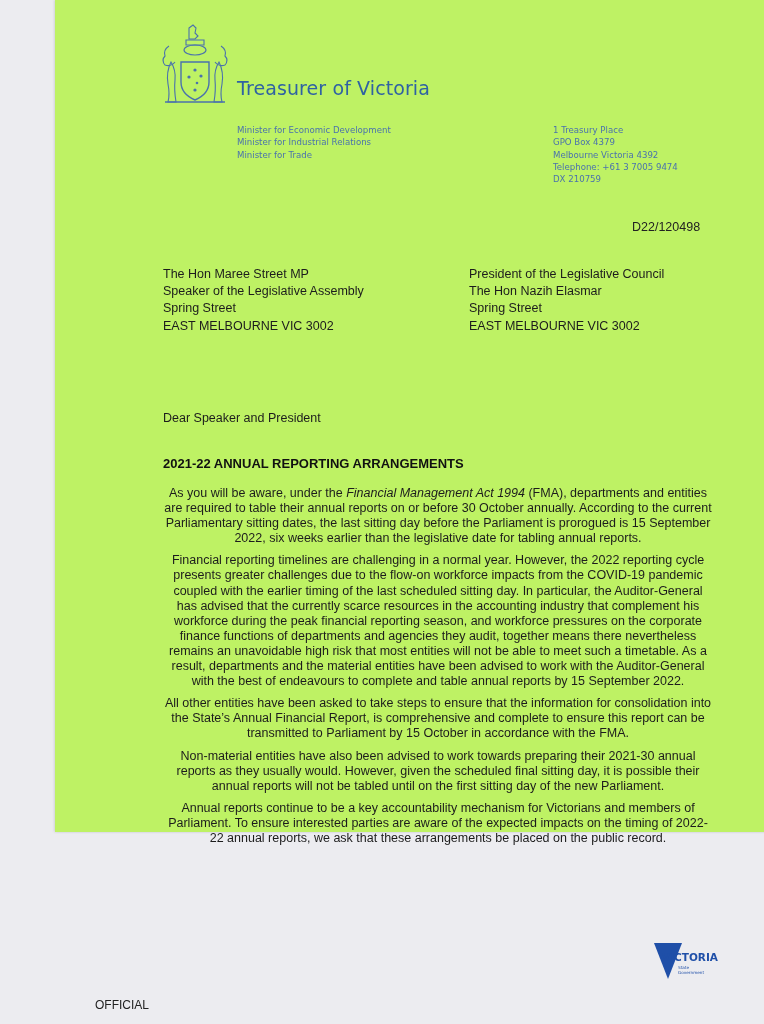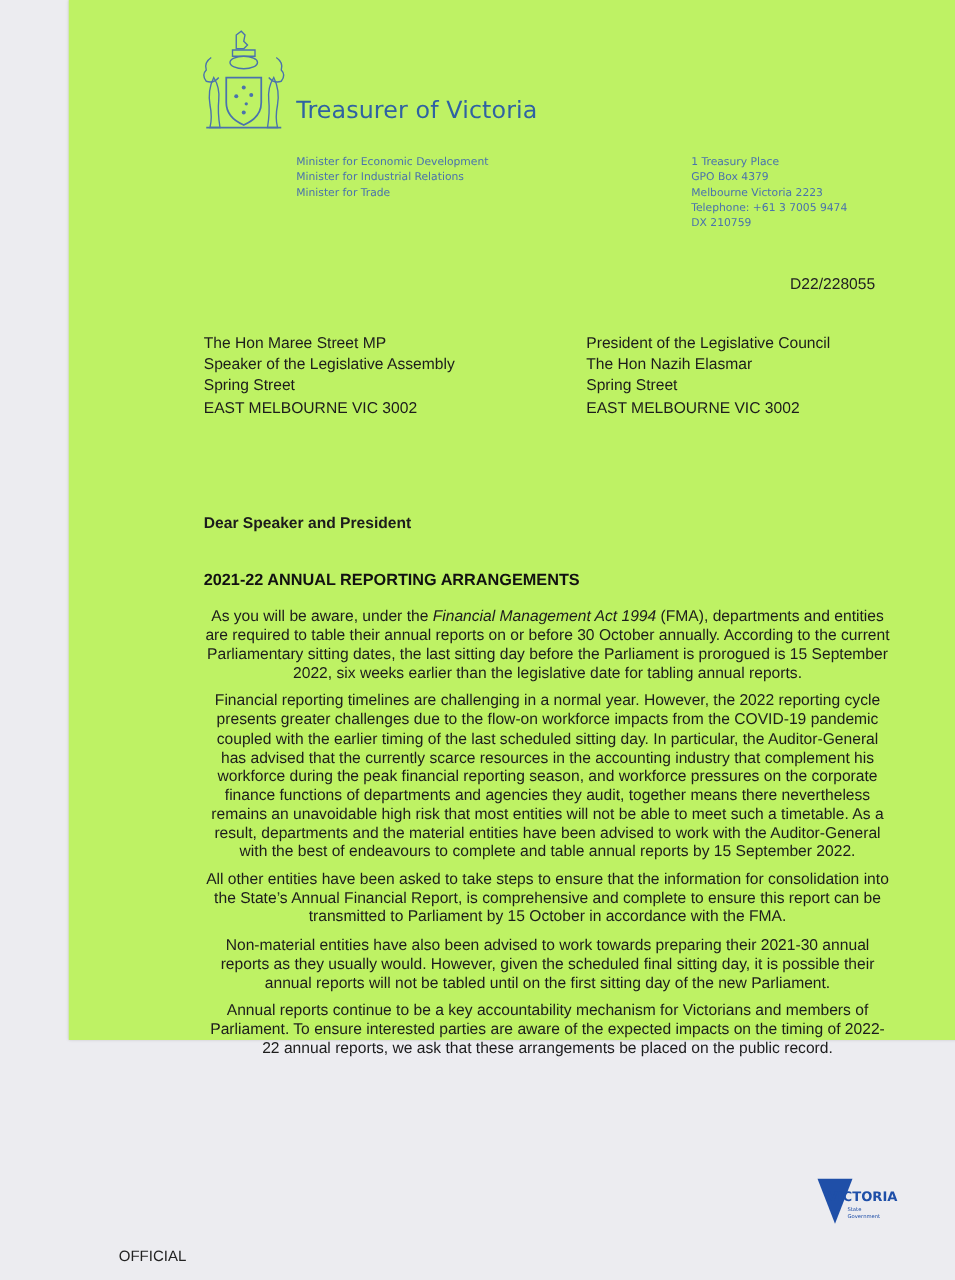--- a/index.html
+++ b/index.html
@@ -34,21 +34,21 @@
     font-size:12.5px; color:#222;
   }
   .recipient {
     position:absolute; top:266px;
     font-size:12.5px; color:#1c1c1c; line-height:17.2px;
   }
   .recipient.left { left:108px; }
   .recipient.right { left:414px; }
   .salutation {
     position:absolute; left:108px; top:411px;
-    font-size:12.5px; color:#1c1c1c;font-weight:bold;
+    font-size:12.5px; color:#1c1c1c;
   }
   .heading {
     position:absolute; left:108px; top:456px;
     font-size:13px; font-weight:bold; color:#111;text-align:right;
   }
   .body {
     position:absolute; left:108px; top:486px; width:550px;
     font-size:12.5px; color:#1c1c1c; line-height:15.1px;
   }
   .body p { margin:0 0 7px 0;text-align:center; }
@@ -88,26 +88,26 @@
 
   <div class="ministers blue-small">
     <div>Minister for Economic Development</div>
     <div>Minister for Industrial Relations</div>
     <div>Minister for Trade</div>
   </div>
 
   <div class="address blue-small">
     <div>1 Treasury Place</div>
     <div>GPO Box 4379</div>
-    <div>Melbourne Victoria 2223</div>
+    <div>Melbourne Victoria 4392</div>
     <div>Telephone: +61 3 7005 9474</div>
     <div>DX 210759</div>
   </div>
 
-  <div class="ref">D22/228055</div>
+  <div class="ref">D22/120498</div>
 
   <div class="recipient left">
     <div>The Hon Maree Street MP</div>
     <div>Speaker of the Legislative Assembly</div>
     <div>Spring Street</div>
     <div>EAST MELBOURNE VIC 3002</div>
   </div>
 
   <div class="recipient right">
     <div>President of the Legislative Council</div>

